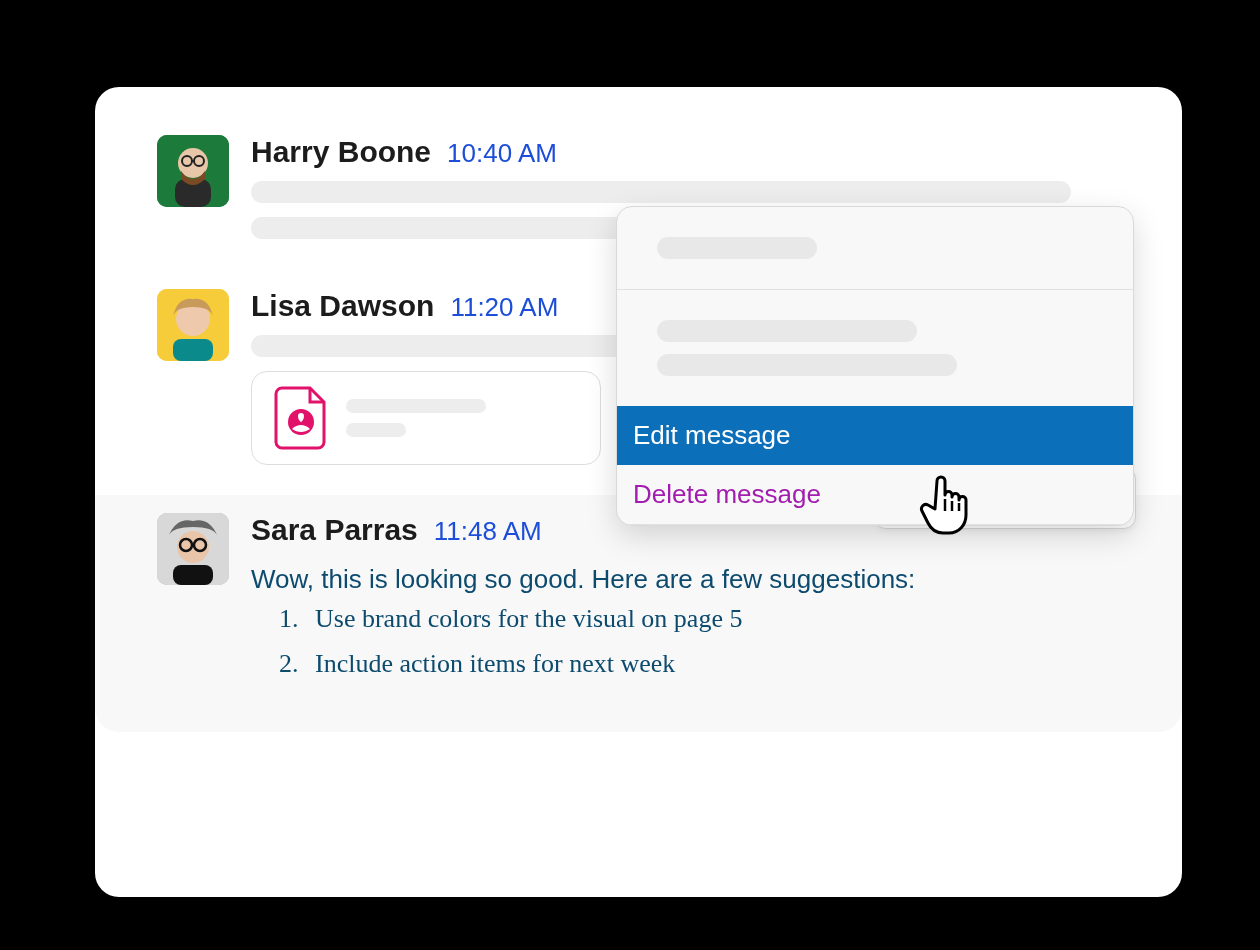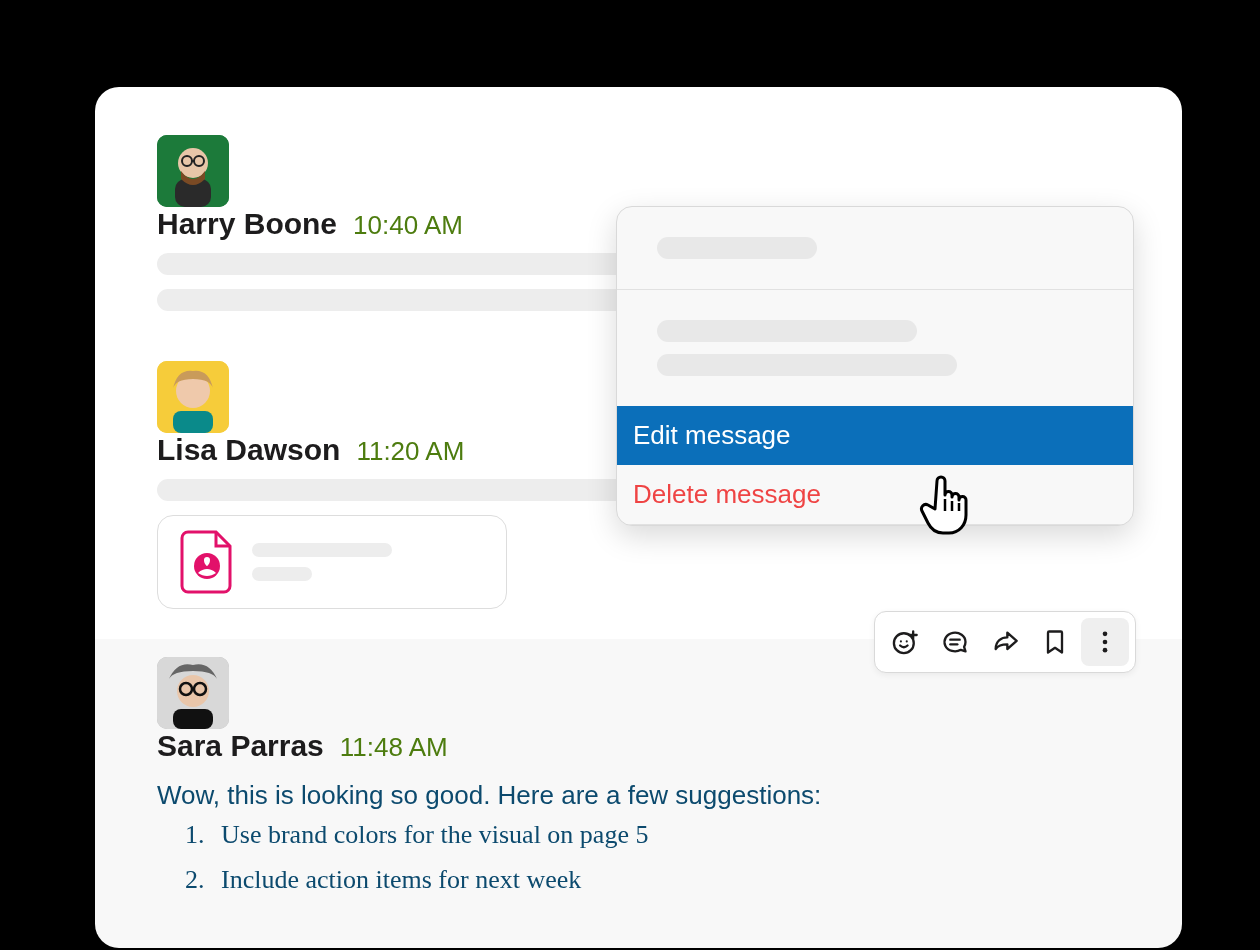--- a/index.html
+++ b/index.html
@@ -19,22 +19,22 @@
     width: 1087px;
     height: 810px;
     background: #fff;
     border-radius: 24px;
     box-shadow: 0 8px 40px rgba(0,0,0,0.25);
     overflow: visible;
   }
   .msg {
     display: flex;
     padding: 18px 62px 18px 62px;
+    gap: 22px;
     position: relative;
-    flex-direction: column;
   }
   .msg.highlighted {
     background: #f8f8f8;
   }
   .avatar {
     width: 72px;
     height: 72px;
     border-radius: 10px;
     flex: 0 0 72px;
     background: #888;
@@ -53,21 +53,21 @@
     gap: 16px;
     margin-bottom: 12px;
   }
   .author {
     font-weight: 800;
     font-size: 30px;
     color: #1d1c1d;
   }
   .time {
     font-size: 26px;
-    color: #4d7c0f;
+    color: #1d4ed8;
   }
   .placeholder-line {
     height: 22px;
     background: #ededed;
     border-radius: 12px;
     margin-bottom: 14px;
   }
   .attachment {
     display: flex;
     align-items: center;
@@ -159,21 +159,21 @@
   .menu-item {
     padding: 14px 16px;
     font-size: 26px;
     cursor: pointer;
   }
   .menu-item.selected {
     background: #0b6fba;
     color: #fff;
   }
   .menu-item.danger {
-    color: #ef4444;
+    color: #a21caf;
   }
 
   
   .cursor-hand {
     position: absolute;
     left: 822px;
     top: 388px;
     width: 54px;
     height: 60px;
     z-index: 20;

